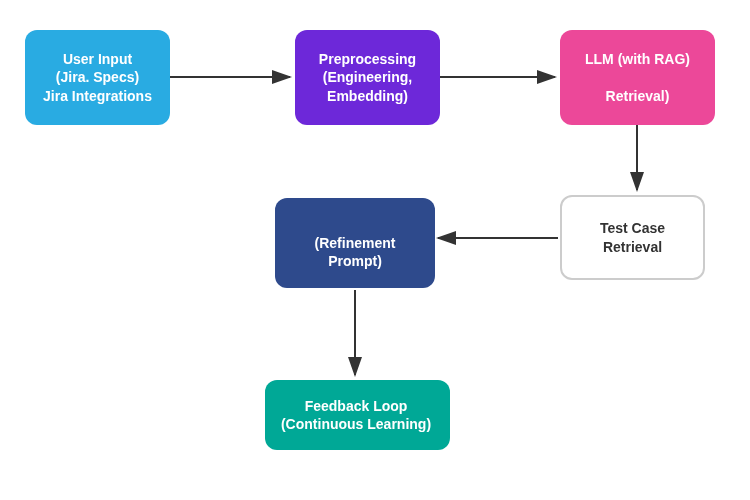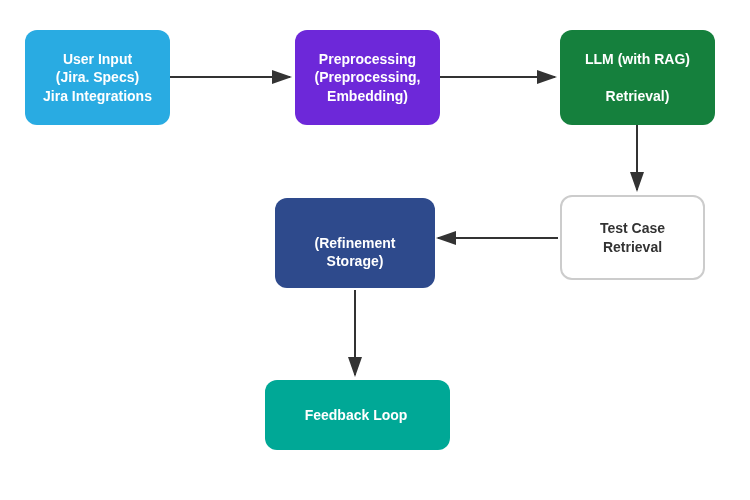--- a/index.html
+++ b/index.html
@@ -42,21 +42,21 @@
 
     .node-preprocessing {
       background-color: #6d28d9;
       width: 145px;
       height: 95px;
       left: 295px;
       top: 30px;
     }
 
     .node-llm {
-      background-color: #15803d;
+      background-color: #ec4899;
       width: 155px;
       height: 95px;
       left: 560px;
       top: 30px;
     }
 
     .node-test-case {
       background-color: #ffffff;
       width: 145px;
       height: 85px;
@@ -122,21 +122,21 @@
     <span>
       <span>User Input</span><br>
       <span>(Jira. Specs)</span><br>
       <span>Jira Integrations</span>
     </span>
   </div>
 
   <div class="node node-preprocessing">
     <span>
       <span>Preprocessing</span><br>
-      <span>(Preprocessing,</span><br>
+      <span>(Engineering,</span><br>
       <span>Embedding)</span>
     </span>
   </div>
 
   <div class="node node-llm">
     <span>
       <span>LLM (with RAG)</span><br>
       <br>
       <span>Retrieval)</span>
     </span>
@@ -145,23 +145,24 @@
   <div class="node node-test-case">
     <span>
       <span>Test Case</span><br>
       <span>Retrieval</span>
     </span>
   </div>
 
   <div class="node node-post-processing">
     <span>
       <br>
-      <span>(Refinement Storage)</span>
+      <span>(Refinement Prompt)</span>
     </span>
   </div>
 
   <div class="node node-feedback-loop">
     <span>
       <span>Feedback Loop</span><br>
+      <span>(Continuous Learning)</span>
     </span>
   </div>
 
 </div>
 
 </body></html>

